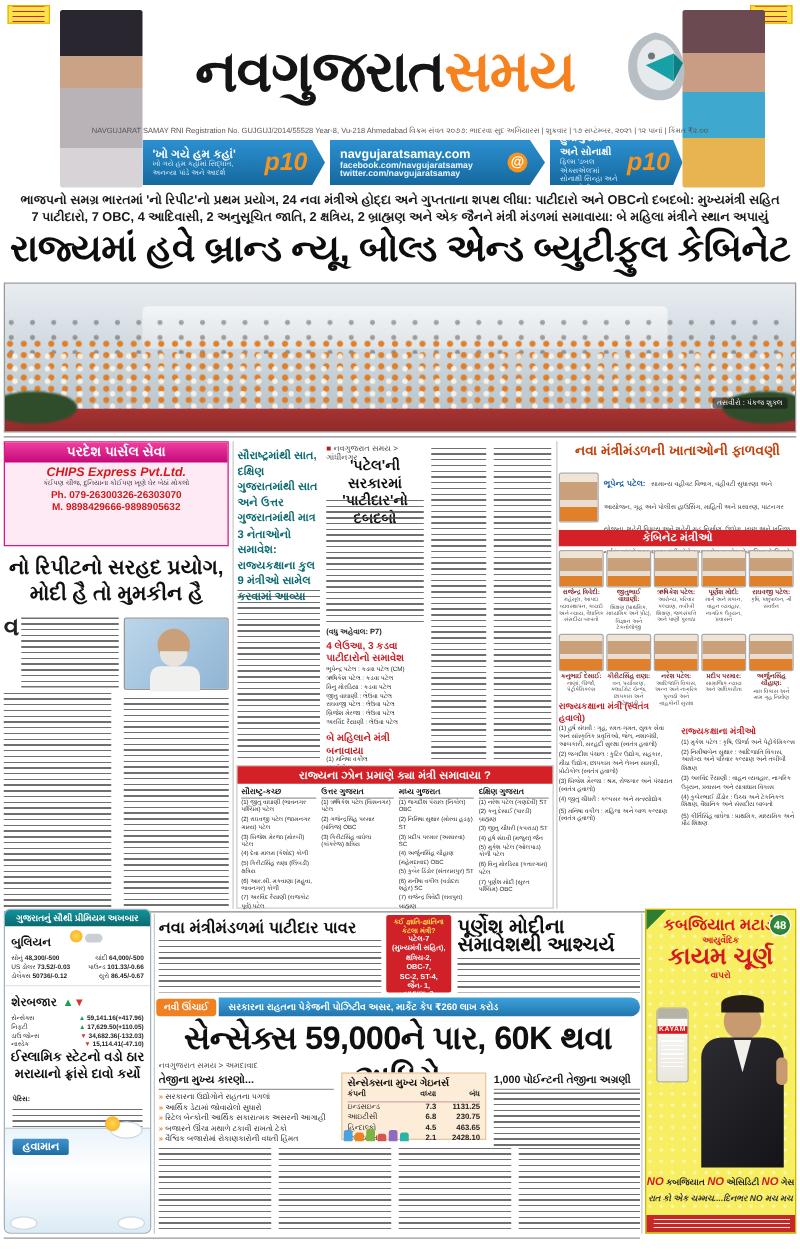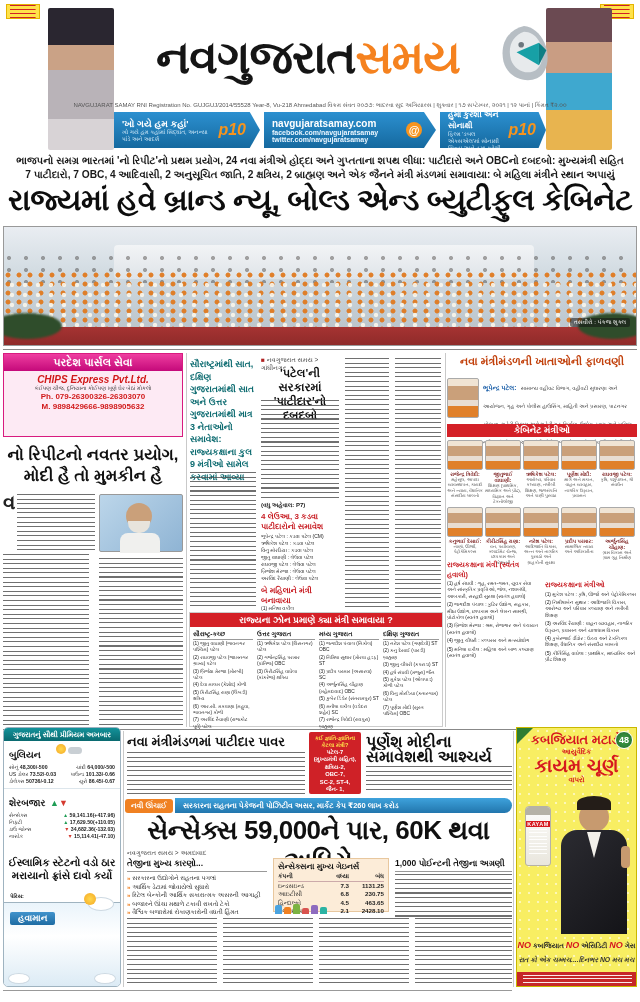--- a/index.html
+++ b/index.html
@@ -18,21 +18,21 @@
   .brand .orange{color:#f5821f}
   .regline{font-size:6px;color:#555;white-space:nowrap;overflow:hidden}
   .celeb{border-radius:2px;overflow:hidden}
   .celeb-l{background:linear-gradient(to bottom,#2a2630 0 26%,#caa286 26% 44%,#b9b3b8 44% 78%,#d8d3d6 78%)}
   .celeb-r{background:linear-gradient(to bottom,#6b4a52 0 24%,#c99d83 24% 46%,#3fa8cf 46% 72%,#e8b44f 72%)}
   .corner-badge{background:#ffe24a;border:1px solid #e5b400;background-image:repeating-linear-gradient(to bottom,#cf2127 0 1px,transparent 1px 4px);background-size:80% 100%;background-repeat:no-repeat;background-position:center}
   
   .pseg{position:absolute;top:0;height:36px;background:linear-gradient(to bottom,#2c90d0,#15699f);clip-path:polygon(0 0,93% 0,100% 50%,93% 100%,0 100%);color:#fff;display:flex;align-items:center;padding:2px 14px 2px 8px;gap:5px}
   .pseg .t{font-size:9.5px;font-weight:bold;line-height:11px}
   .pseg .s{font-size:5.8px;color:#d6ecfa;line-height:7px}
-  .p10{color:#f7941d;font-size:16px;font-weight:800;font-style:italic;line-height:16px}
+  .p10{color:#f7941d;font-size:20px;font-weight:800;font-style:italic;line-height:16px}
   .at-circle{width:16px;height:16px;border-radius:50%;background:#f7941d;color:#fff;font-weight:bold;font-size:11px;display:flex;align-items:center;justify-content:center}
   
   .deck{font-size:10.2px;font-weight:bold;color:#1a1a1a;line-height:13px}
   .mainhead{font-size:30px;font-weight:800;color:#0d0d0d;letter-spacing:-.5px}
   
   .photo{background:linear-gradient(to bottom,#e9edf2,#d4dde3 35%,#c2ccd3 70%,#b6bfc6);border:1px solid #999;overflow:hidden}
   .dots-o{background-image:radial-gradient(circle at 4px 4px,rgba(224,122,32,.95) 2px,transparent 2.9px);background-size:11px 9px}
   .dots-w{background-image:radial-gradient(circle at 3px 3px,rgba(250,246,235,.9) 1.8px,transparent 2.6px);background-size:13px 10px}
   .dots-d{background-image:radial-gradient(circle at 5px 5px,rgba(55,50,46,.75) 1.6px,transparent 2.4px);background-size:17px 12px}
   .credit{background:rgba(20,20,20,.55);color:#fff;font-size:6px;padding:1px 4px;border-radius:2px}
@@ -178,21 +178,21 @@
     <div class="hd">પરદેશ પાર્સલ સેવા</div>
     <div style="padding:3px 2px 0">
       <div class="brandline">CHIPS Express Pvt.Ltd.</div>
       <div class="addr">કંઈપણ ચીજ, દુનિયાના કોઈપણ ખૂણે ઘેર બેઠાં મોકલો</div>
       <div class="ph">Ph. 079-26300326-26303070</div>
       <div class="ph">M. 9898429666-9898905632</div>
     </div>
   </div>
 
   <div class="abs c nr-head" style="left:3px;top:444px;width:180px">
-    <div>નો રિપીટનો નવતર પ્રયોગ,</div>
+    <div>નો રિપીટનો સરહદ પ્રયોગ,</div>
     <div>મોદી હૈ તો મુમકીન હૈ</div>
   </div>
   <div class="abs" style="left:3px;top:492px;width:180px;height:236px">
     <span class="abs b" style="left:0;top:0;font-size:20px;line-height:20px;color:#222">વ</span>
     <div class="abs" style="left:96px;top:2px;width:84px;height:58px;background:linear-gradient(135deg,#bcd6ea,#8fb4d4);border:1px solid #999;border-radius:2px">
       <div class="abs" style="left:26px;top:8px;width:26px;height:26px;border-radius:50%;background:#caa07a"></div>
       <div class="abs" style="left:28px;top:26px;width:22px;height:12px;border-radius:0 0 10px 10px;background:#e8e4dc"></div>
       <div class="abs" style="left:20px;top:38px;width:40px;height:20px;border-radius:8px 8px 0 0;background:#f0f0ee"></div>
     </div>
     <div class="abs tx" style="left:14px;top:2px;width:78px;height:56px"></div>
@@ -495,21 +495,21 @@
       <div class="sb-small" style="display:flex;justify-content:space-between">
           <span>ડાઉ જોન્સ</span>
           <span><span class="down">▼</span> <b>34,682.36(-132.03)</b></span>
         </div>
       <div class="sb-small" style="display:flex;justify-content:space-between">
           <span>નાસ્ડેક</span>
           <span><span class="down">▼</span> <b>15,114.41(-47.10)</b></span>
         </div>
     </div>
 
-    <div class="c isishead" style="margin-top:16px;padding:0 4px">
+    <div class="c isishead" style="margin-top:0;padding:0 4px">
       <div>ઈસ્લામિક સ્ટેટનો વડો ઠાર</div>
       <div>મરાયાનો ફ્રાંસે દાવો કર્યો</div>
     </div>
     <div style="padding:3px 6px 0">
       <span class="b" style="font-size:5.5px">પેરિસ:</span>
       <div class="tx" style="height:50px;margin-top:1px"></div>
     </div>
 
     <div class="weather abs" style="left:0;bottom:0;width:116px;height:84px;border-radius:0 0 4px 4px">
       <div class="cloud" style="right:6px;top:-6px;width:26px;height:14px"></div>

